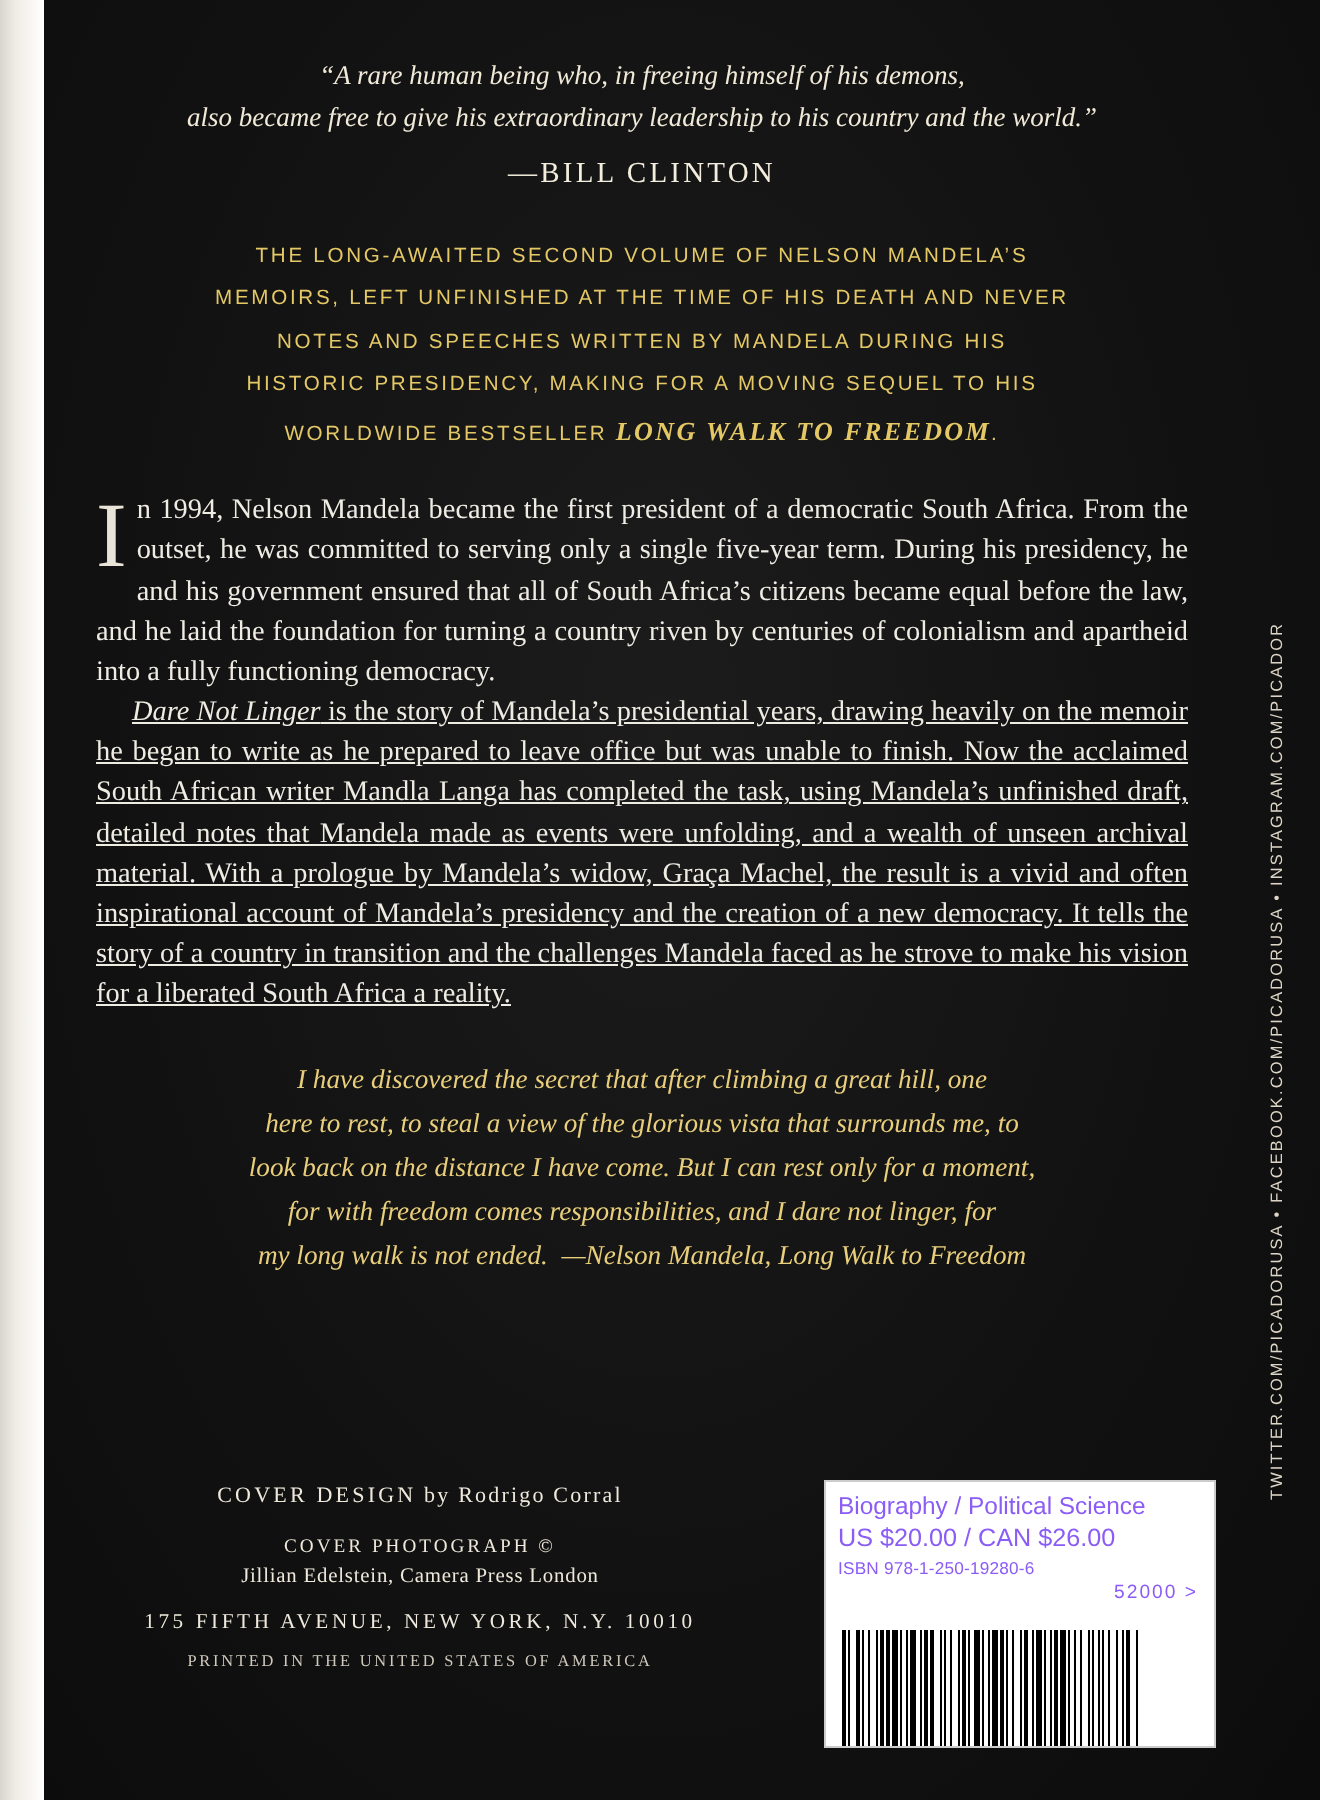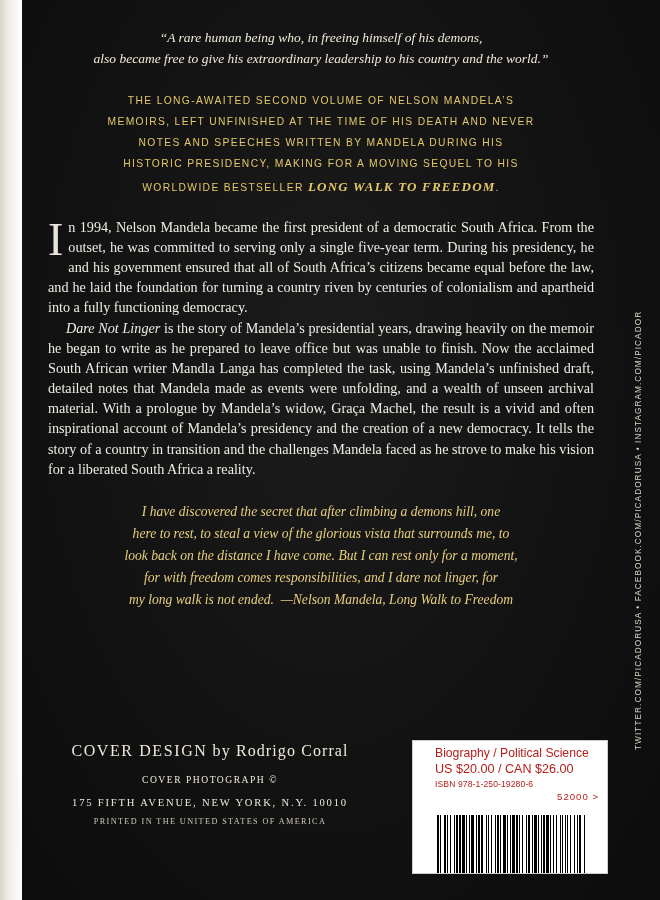--- a/index.html
+++ b/index.html
@@ -79,21 +79,21 @@
 
   
   .body-copy {
     margin-top: 16px;
     color: #efece4;
     font-size: 14.2px;
     line-height: 1.42;
     text-align: justify;
   }
   .body-copy p { margin: 0; }
-  .body-copy p.indent { text-indent: 18px; }
+  .body-copy p.indent { text-indent: 18px; text-decoration: underline; }
   .dropcap {
     float: left;
     font-size: 46px;
     line-height: 0.82;
     padding: 4px 5px 0 0;
     color: #e9e4d8;
     font-family: "Liberation Serif", serif;
   }
   .it { font-style: italic; }
 
@@ -115,21 +115,21 @@
   .credits {
     position: absolute;
     left: 60px;
     top: 742px;
     width: 300px;
     text-align: center;
     color: #efe9dc;
     font-family: "Liberation Serif", serif;
   }
   .credits .cd {
-    font-size: 16px;
+    font-size: 11px;
     letter-spacing: 1.1px;
   }
   .credits .cd .sc { font-variant: small-caps; letter-spacing: 1.6px; }
   .credits .cp {
     margin-top: 14px;
     font-size: 9.6px;
     letter-spacing: 1.5px;
     text-transform: uppercase;
   }
   .credits .photog {
@@ -170,25 +170,24 @@
     color: #cfc9bc;
   }
 
   
   .barcode-block {
     position: absolute;
     right: 52px;
     top: 740px;
     width: 196px;
     background: #ffffff;
-    color: #b91c1c;
+    color: #8b5cf6;
     font-family: "Liberation Sans", sans-serif;
     border: 1px solid #cccccc;
     box-sizing: border-box;
-    padding-left: 16px;
   }
   .bc-cat {
     padding: 5px 6px 1px;
     font-size: 12.2px;
     text-align: left;
     white-space: nowrap;
   }
   .bc-price {
     padding: 1px 6px 3px;
     font-size: 12.6px;
@@ -249,55 +248,57 @@
 
 <div class="cover">
 
   <div class="page-edge-left"></div>
 
   <div class="content">
 
     <div class="pullquote">
       <span class="line">“A rare human being who, in freeing himself of his demons,</span>
       <span class="line">also became free to give his extraordinary leadership to his country and the world.”</span>
+      <span class="attrib">—BILL CLINTON</span>
     </div>
 
     <div class="caps-block">
       <div>THE LONG-AWAITED SECOND VOLUME OF NELSON MANDELA’S</div>
       <div>MEMOIRS, LEFT UNFINISHED AT THE TIME OF HIS DEATH AND NEVER</div>
       <div>NOTES AND SPEECHES WRITTEN BY MANDELA DURING HIS</div>
       <div>HISTORIC PRESIDENCY, MAKING FOR A MOVING SEQUEL TO HIS</div>
       <div>
         <span>WORLDWIDE BESTSELLER </span><span class="ital">LONG WALK TO FREEDOM</span><span>.</span>
       </div>
     </div>
 
     <div class="body-copy">
       <p><span class="dropcap">I</span><span>n 1994, Nelson Mandela became the first president of a democratic South Africa. From the outset, he was committed to serving only a single five-year term. During his presidency, he and his government ensured that all of South Africa’s citizens became equal before the law, and he laid the foundation for turning a country riven by centuries of colonialism and apartheid into a fully functioning democracy.</span></p>
       <p class="indent"><span class="it">Dare Not Linger</span><span> is the story of Mandela’s presidential years, drawing heavily on the memoir he began to write as he prepared to leave office but was unable to finish. Now the acclaimed South African writer Mandla Langa has completed the task, using Mandela’s unfinished draft, detailed notes that Mandela made as events were unfolding, and a wealth of unseen archival material. With a prologue by Mandela’s widow, Graça Machel, the result is a vivid and often inspirational account of Mandela’s presidency and the creation of a new democracy. It tells the story of a country in transition and the challenges Mandela faced as he strove to make his vision for a liberated South Africa a reality.</span></p>
     </div>
 
     <div class="mandela-quote">
-      <span class="line">I have discovered the secret that after climbing a demons hill, one</span>
+      <span class="line">I have discovered the secret that after climbing a great hill, one</span>
       <span class="line">here to rest, to steal a view of the glorious vista that surrounds me, to</span>
       <span class="line">look back on the distance I have come. But I can rest only for a moment,</span>
       <span class="line">for with freedom comes responsibilities, and I dare not linger, for</span>
       <span class="line">
         <span>my long walk is not ended.</span>
         &nbsp;<span class="src">—Nelson Mandela, Long Walk to Freedom</span>
       </span>
     </div>
 
   </div>
 
   <div class="credits">
     <div class="cd">
       <span class="sc">COVER DESIGN</span><span> by Rodrigo Corral</span>
     </div>
     <div class="cp">COVER PHOTOGRAPH ©</div>
+    <div class="photog">Jillian Edelstein, Camera Press London</div>
     <div class="addr">175 FIFTH AVENUE, NEW YORK, N.Y. 10010</div>
     <div class="printed">PRINTED IN THE UNITED STATES OF AMERICA</div>
   </div>
 
   <div class="barcode-block">
     <div class="bc-cat">Biography / Political Science</div>
     <div class="bc-price">US $20.00 / CAN $26.00</div>
     <div class="bc-isbn">ISBN 978-1-250-19280-6</div>
     <div class="bc-upper">
       <span class="bc-52000">52000 &gt;</span>

